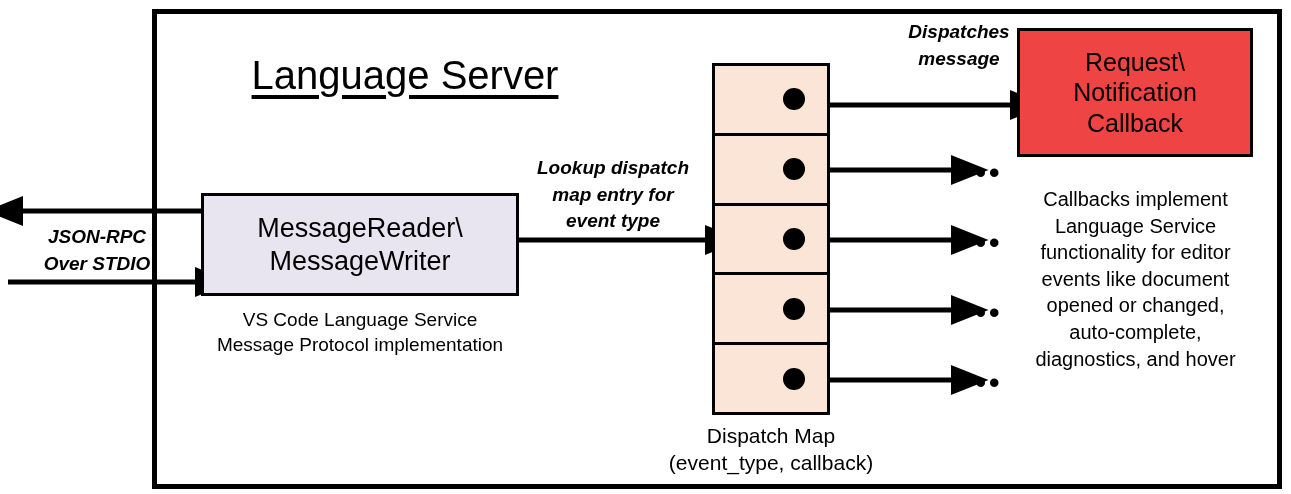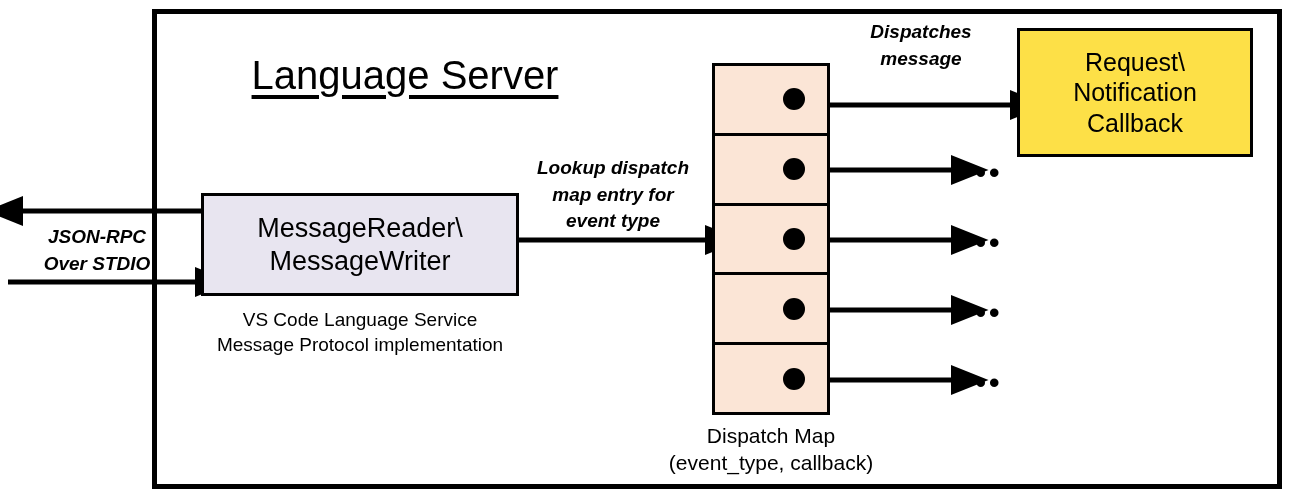--- a/index.html
+++ b/index.html
@@ -92,21 +92,21 @@
     top: 155px;
     width: 190px;
     font-size: 19px;
     font-style: italic;
     font-weight: 600;
     line-height: 1.4;
   }
 
   
   #dispatch-msg-label {
-    left: 836px;
+    left: 874px;
     top: 19px;
     width: 170px;
     font-size: 19px;
     font-style: italic;
     font-weight: 600;
     line-height: 1.4;
   }
 
   
   #dispatch-map {
@@ -146,21 +146,21 @@
     line-height: 1.28;
   }
 
   
   #callback-box {
     position: absolute;
     left: 1017px;
     top: 28px;
     width: 236px;
     height: 129px;
-    background: #fde047;
+    background: #ef4444;
     border: 3px solid #000000;
     box-sizing: border-box;
     display: flex;
     align-items: center;
     justify-content: center;
   }
   #callback-label {
     font-size: 25px;
     line-height: 1.22;
     text-align: center;
@@ -256,14 +256,21 @@
   <div class="ellipsis" style="left:962px; top:158px;">•••</div>
   <div class="ellipsis" style="left:962px; top:228px;">•••</div>
   <div class="ellipsis" style="left:962px; top:298px;">•••</div>
   <div class="ellipsis" style="left:962px; top:368px;">•••</div>
 
   <div id="callback-box">
     <div id="callback-label">Request\
 Notification
 Callback</div>
   </div>
+  <div class="txt" id="callback-caption">Callbacks implement
+Language Service
+functionality for editor
+events like document
+opened or changed,
+auto-complete,
+diagnostics, and hover</div>
 
 </div>
 
 </body></html>

